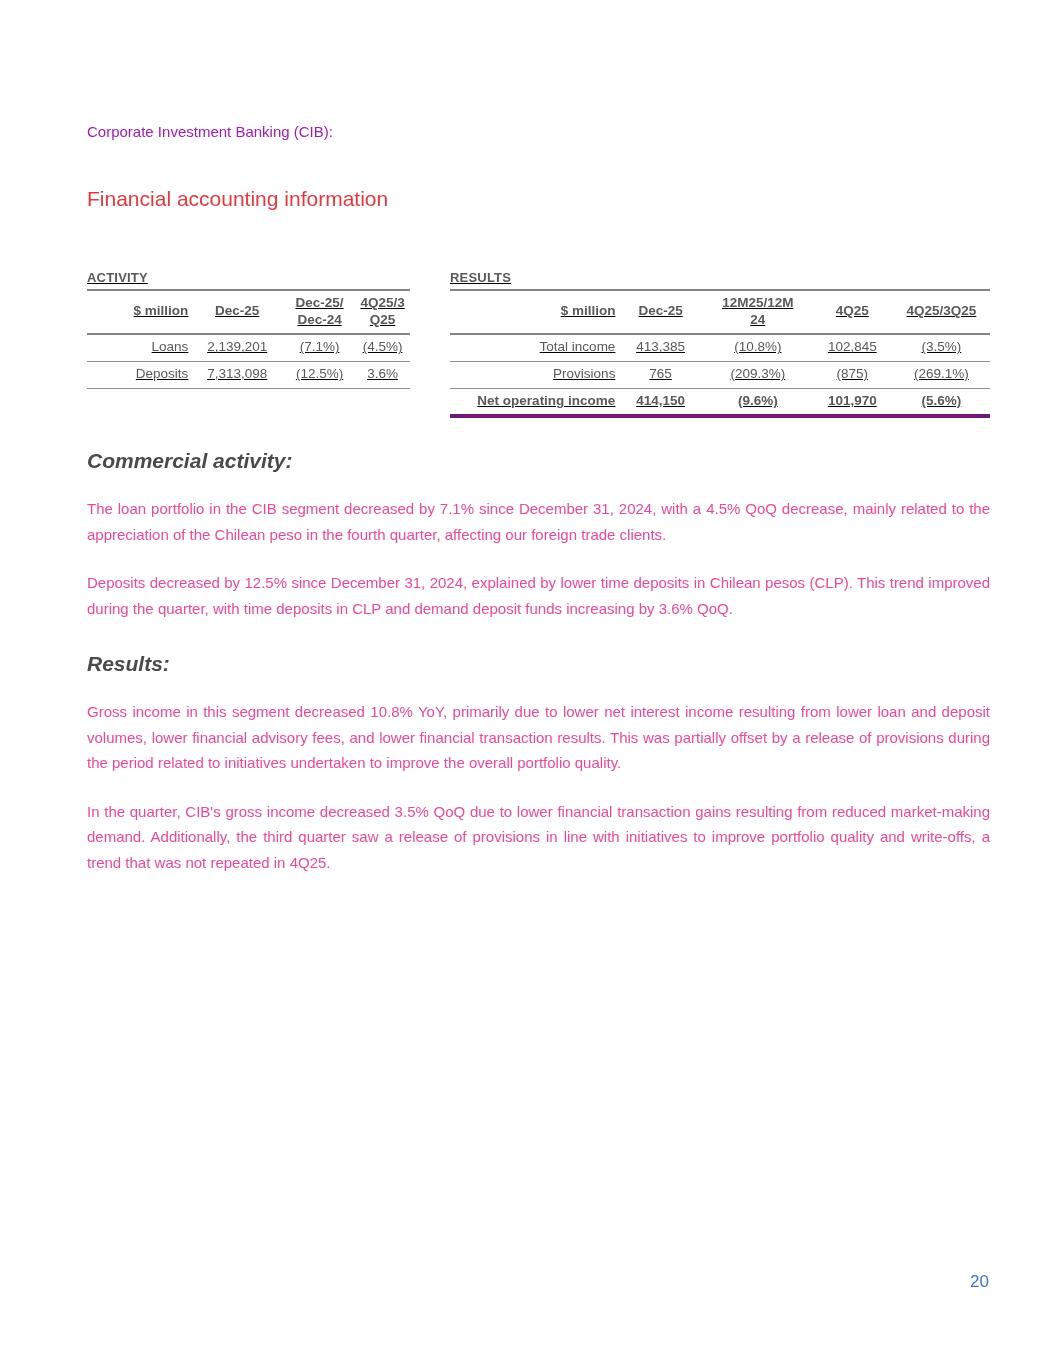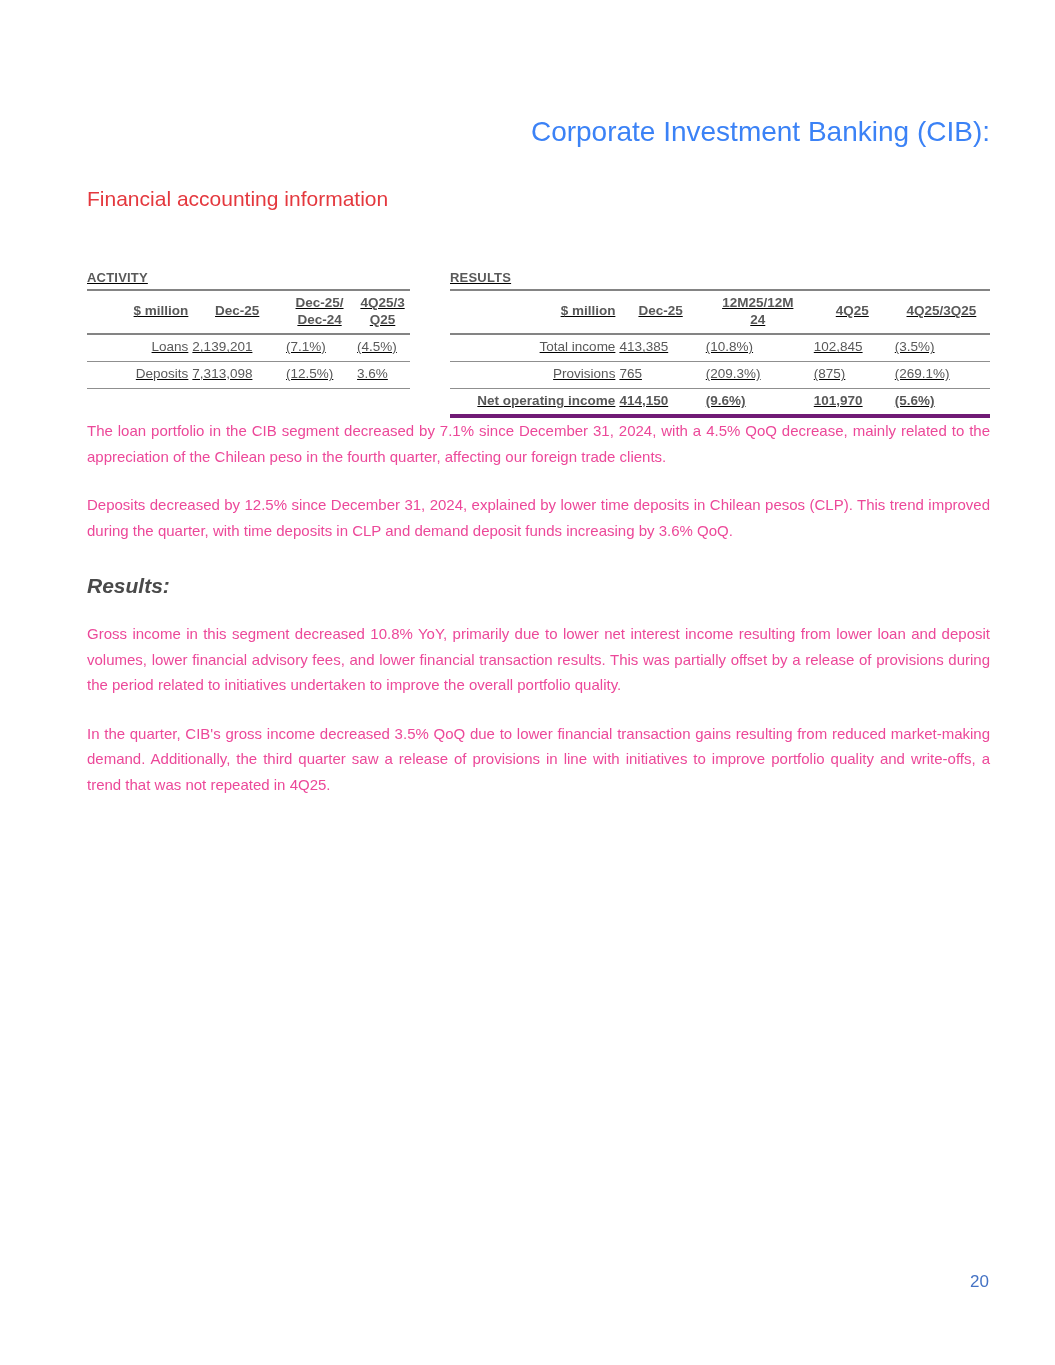--- a/index.html
+++ b/index.html
@@ -12,25 +12,24 @@
     overflow: hidden;
   }
   .content {
     position: absolute;
     left: 87px;
     top: 0;
     width: 903px;
   }
   .doc-title {
     margin: 118px 0 0 0;
-    font-size: 28px;
+    font-size: 15px;
     font-weight: 400;
-    color: #3b82f6;
+    color: #a21caf;
     line-height: 27px;
-    text-align: right;
   }
   .doc-subtitle {
     margin: 40px 0 0 0;
     font-size: 21px;
     font-weight: 400;
     color: #e4383e;
     line-height: 27px;
   }
   .tables-row {
     display: flex;
@@ -60,21 +59,21 @@
     font-weight: 700;
     padding: 4px 2px;
     vertical-align: middle;
     white-space: pre-line;
     line-height: 1.25;
     text-align: center;
   }
   table.fin td {
     padding: 4.5px 2px;
     border-bottom: 1.5px solid #8f8f8f;
-    text-align: left;
+    text-align: center;
     line-height: 1.25;
   }
   table.fin th.col-label, table.fin td.col-label { text-align: right; padding-left: 4px; }
   table.fin tr.total-row td { font-weight: 700; border-bottom: 4px solid #701a75; }
   
   .table-block-activity col.c0 { width: 32%; }
   .table-block-activity col.c1 { width: 29%; }
   .table-block-activity col.c2 { width: 22%; }
   .table-block-activity col.c3 { width: 17%; }
   
@@ -195,20 +194,21 @@
               <td>101,970</td>
               <td>(5.6%)</td>
             </tr>
           </tbody>
         </table>
       </div>
 
     </div>
 
     <section>
+      <h3 class="section-heading">Commercial activity:</h3>
       <p class="body-par">The loan portfolio in the CIB segment decreased by 7.1% since December 31, 2024, with a 4.5% QoQ decrease, mainly related to the appreciation of the Chilean peso in the fourth quarter, affecting our foreign trade clients.</p>
       <p class="body-par">Deposits decreased by 12.5% since December 31, 2024, explained by lower time deposits in Chilean pesos (CLP). This trend improved during the quarter, with time deposits in CLP and demand deposit funds increasing by 3.6% QoQ.</p>
     </section>
 
     <section>
       <h3 class="section-heading">Results:</h3>
       <p class="body-par">Gross income in this segment decreased 10.8% YoY, primarily due to lower net interest income resulting from lower loan and deposit volumes, lower financial advisory fees, and lower financial transaction results. This was partially offset by a release of provisions during the period related to initiatives undertaken to improve the overall portfolio quality.</p>
       <p class="body-par">In the quarter, CIB's gross income decreased 3.5% QoQ due to lower financial transaction gains resulting from reduced market-making demand. Additionally, the third quarter saw a release of provisions in line with initiatives to improve portfolio quality and write-offs, a trend that was not repeated in 4Q25.</p>
     </section>
 

